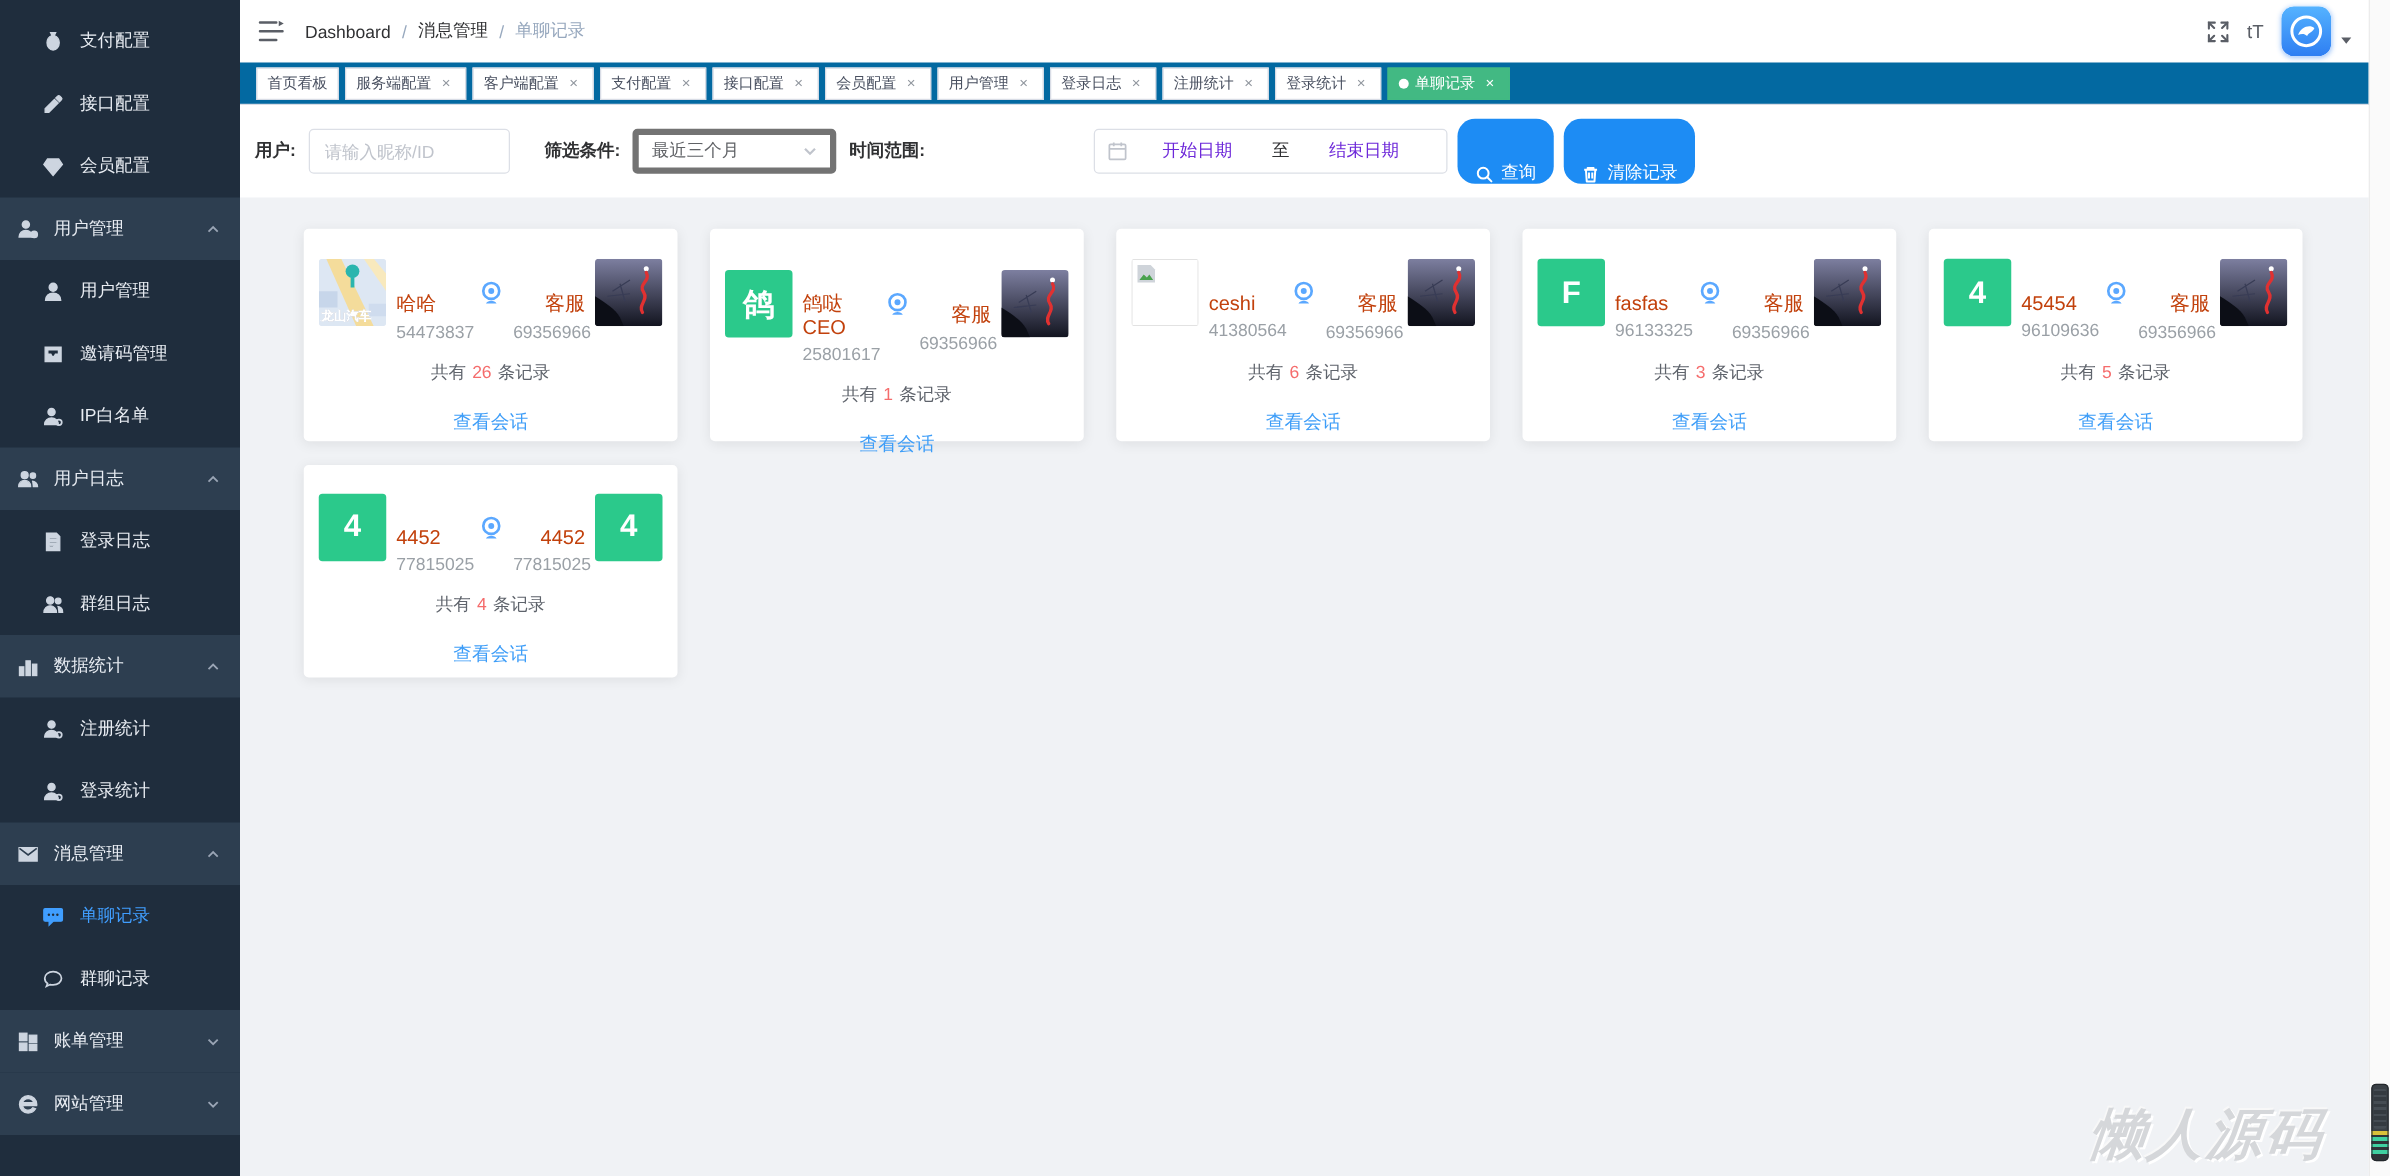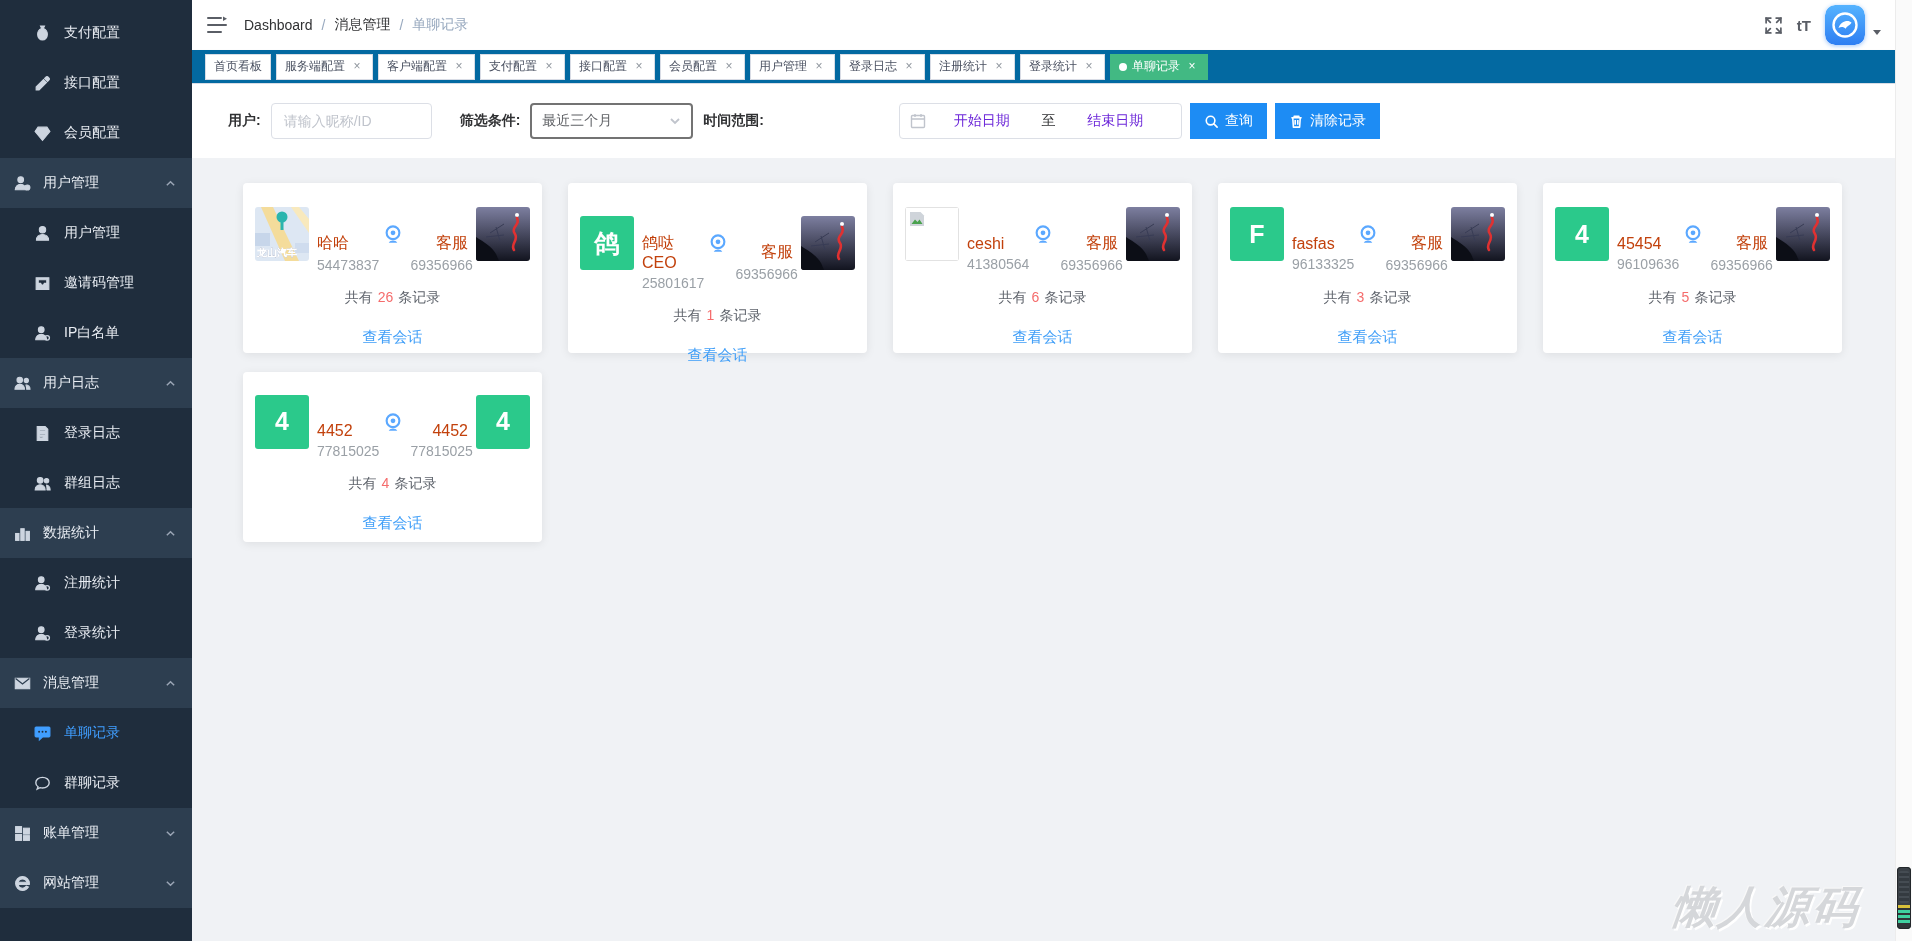--- a/index.html
+++ b/index.html
@@ -26,58 +26,58 @@
   .main { position:absolute; left:192px; top:0; right:17px; bottom:0; }
 
   .navbar { height:50px; background:#fff; display:flex; align-items:center;
     padding:0 14px; }
   .hamburger { width:22px; height:22px; cursor:pointer; margin-right:16px; }
   .crumb { font-size:14px; color:#303133; display:flex; align-items:center; gap:9px; }
   .crumb .sep { color:#97a8be; }
   .crumb .last { color:#97a8be; }
   .nav-right { margin-left:auto; display:flex; align-items:center; gap:14px; }
   .nav-ic { width:19px; height:19px; cursor:pointer; stroke:#5a5e66; fill:none; stroke-width:1.6; }
-  .fontsize { font-size:15px; font-weight:bold; color:#5a5e66; cursor:pointer; letter-spacing:0; }
+  .fontsize { font-size:15px; font-weight:normal; color:#5a5e66; cursor:pointer; letter-spacing:0; }
   .avatar-badge { width:40px; height:40px; border-radius:10px; cursor:pointer;
     box-shadow:0 1px 4px rgba(43,126,242,.45); }
   .user-caret { width:0; height:0; border-left:4px solid transparent; border-right:4px solid transparent;
     border-top:5px solid #5a5e66; margin:14px 0 0 -6px; cursor:pointer; }
 
   
   .tags { height:34px; background:#0369a1; border-bottom:1px solid #d8dce5;
     box-shadow:0 1px 3px rgba(0,0,0,.05); display:flex; align-items:center;
     padding-left:13px; gap:5px; }
   .tag { height:26px; display:flex; align-items:center; gap:5px; padding:0 8px;
     border:1px solid #d8dce5; background:#fff; color:#495060; font-size:12px; cursor:pointer; }
   .tag .x { font-size:12px; color:#90969e; width:14px; height:14px; line-height:13px;
     text-align:center; border-radius:50%; cursor:pointer; }
   .tag.active { background:#42b983; border-color:#42b983; color:#fff; }
   .tag.active .x { color:#fff; }
   .tag .dot { width:8px; height:8px; border-radius:50%; background:#fff; flex:none; }
 
   
   .filterbar { height:74px; background:#fff; display:flex; align-items:center;
-    padding-left:36px; }
+    padding-left:12px; }
   .f-label { font-size:14px; font-weight:bold; color:#303133; margin-right:10px; }
   .f-input { width:161px; height:36px; border:1px solid #dcdfe6; border-radius:4px;
     padding:0 12px; font-size:14px; color:#b91c1c; outline:none;
     font-family:"Liberation Sans",sans-serif; }
   .f-input::placeholder { color:#c0c4cc; }
   .gap28 { width:28px; flex:none; }
-  .f-select { width:163px; height:36px; border:2px solid #737373; border-radius:4px;
+  .f-select { width:163px; height:36px; border:5px solid #737373; border-radius:4px;
     display:flex; align-items:center; justify-content:space-between; padding:0 10px;
     font-size:14px; color:#606266; cursor:pointer; }
   .f-select svg { width:12px; height:12px; stroke:#c0c4cc; fill:none; stroke-width:1.8; }
   .datebox { width:283px; height:36px; border:1px solid #dcdfe6; border-radius:4px;
     display:flex; align-items:center; padding:0 10px; margin-left:125px; font-size:14px; }
   .datebox .cal { width:16px; height:16px; stroke:#c0c4cc; fill:none; stroke-width:1.4; flex:none; }
   .datebox .ph { flex:1; text-align:center; color:#6d28d9; }
   .datebox .to { color:#303133; padding:0 4px; }
-  .btn { height:36px; border:none; border-radius:0; background:#1d8cf4; color:#fff;
-    font-size:14px; display:flex; align-items:center; gap:6px; padding:0 14px;
+  .btn { height:52px; border:none; border-radius:14px; background:#1d8cf4; color:#fff;
+    font-size:14px; display:flex; align-items:flex-end; gap:6px; padding:0 14px;
     margin-left:8px; cursor:pointer; font-family:"Liberation Sans",sans-serif; }
   .btn svg { width:15px; height:15px; stroke:#fff; fill:none; stroke-width:1.7; }
 
   
   .content { position:absolute; top:158px; left:0; right:0; bottom:0;
     background:#f0f2f5; padding:25px 0 0 51px; }
   .grid { display:flex; flex-wrap:wrap; gap:19px 26px; width:1630px; }
   .card { width:299px; height:170px; background:#fff; border-radius:4px;
     box-shadow:0 2px 10px rgba(0,0,0,.08); padding:12px; }
   .card-head { display:flex; align-items:center; }

